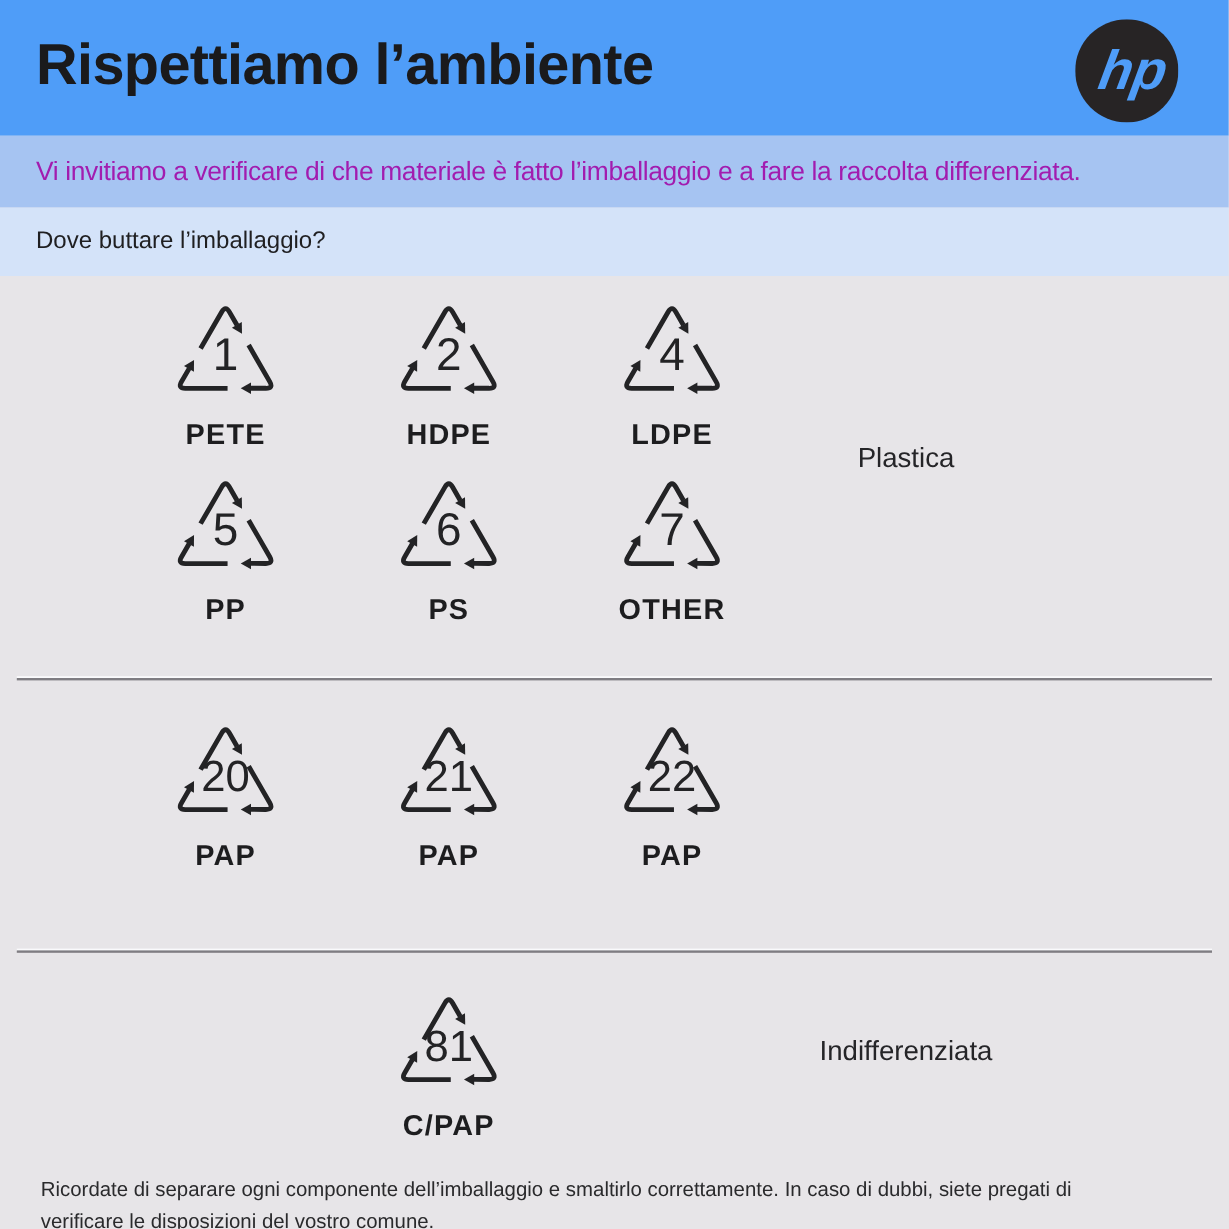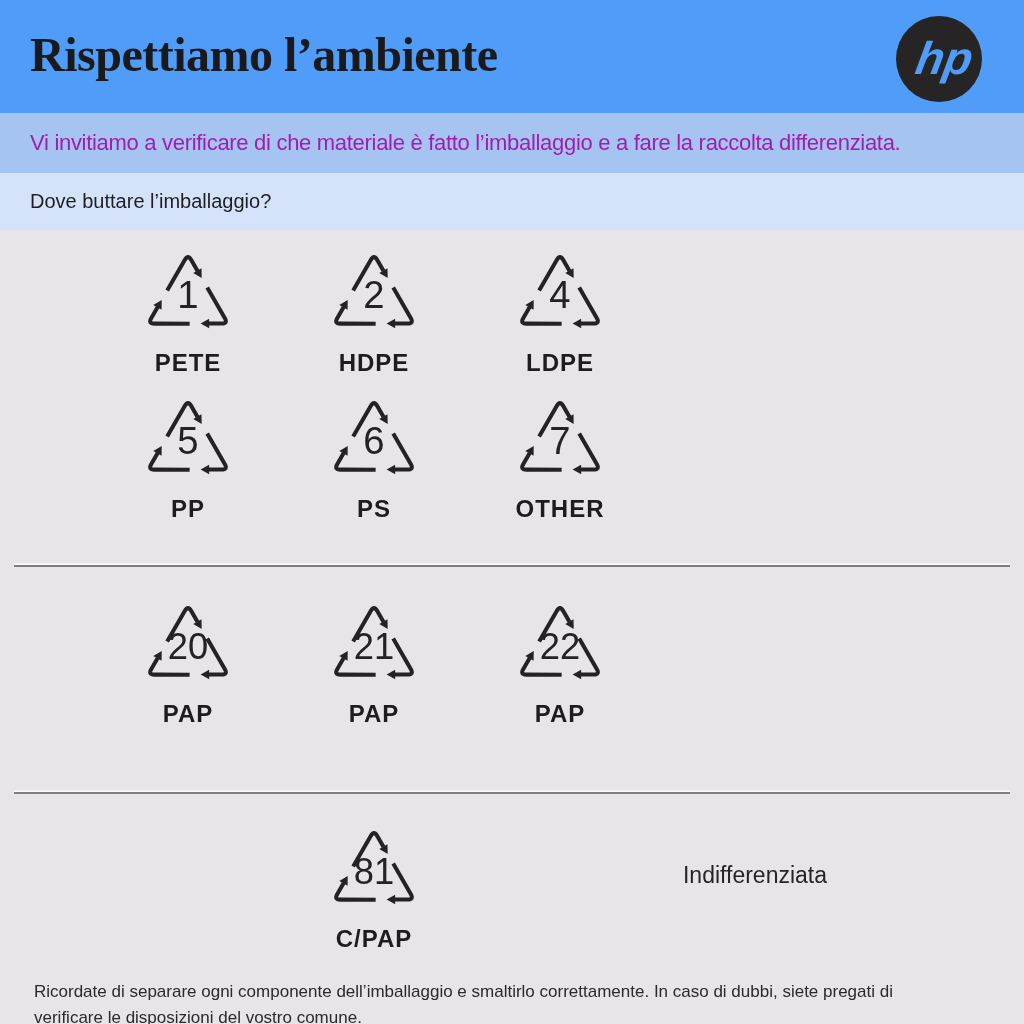--- a/index.html
+++ b/index.html
@@ -3,21 +3,21 @@
 <meta charset="utf-8">
 <style>
   :root{
     --header-bg:#4f9df8; --banner-bg:#a6c4f2; --question-bg:#d4e3f9;
     --main-bg:#e7e5e8; --ink:#232325; --logo-bg:#272425;
   }
   *{margin:0;padding:0;box-sizing:border-box;}
   html,body{width:1024px;height:1024px;overflow:hidden;}
   body{font-family:"Liberation Sans","DejaVu Sans",sans-serif;color:var(--ink);background:var(--main-bg);}
   .header{height:113px;background:var(--header-bg);display:flex;align-items:center;position:relative;}
-  .header h1{font-size:48px;font-weight:600;letter-spacing:-0.5px;color:#1a1a1c;padding-left:30px;padding-bottom:4px;font-family:Liberation Serif, serif;}
+  .header h1{font-size:48px;font-weight:600;letter-spacing:-0.5px;color:#1a1a1c;padding-left:30px;padding-bottom:4px;}
   .logo{position:absolute;top:16px;right:42px;width:86px;height:86px;}
   .banner{height:60px;background:var(--banner-bg);display:flex;align-items:center;}
   .banner div{font-size:22px;font-weight:500;letter-spacing:-0.3px;padding-left:30px;color:#a21caf;}
   .question{height:57px;background:var(--question-bg);display:flex;align-items:center;}
   .question div{font-size:20px;font-weight:500;padding-left:30px;color:#1f1f21;}
   .main{background:var(--main-bg);height:794px;}
   .section{position:relative;}
   .section .grid{display:flex;flex-wrap:wrap;column-gap:46px;row-gap:15px;width:512px;margin-left:118px;}
   .section.sec2 .grid{margin-left:304px;}
   .sec0{padding-top:16px;}
@@ -162,20 +162,21 @@
             </g>
             <g transform="rotate(240 50 57)">
               <path d="M28.2 46.4 L46.6 14.6 Q50 8.6 53.4 14.7 L60 26.2" fill="none" stroke="#232325" stroke-width="4.2" stroke-linejoin="round"></path>
               <polygon points="64.3,33.5 55.5,28.3 64.1,23.3" fill="#232325" stroke="none"></polygon>
             </g>
             <text x="50" y="65" text-anchor="middle" font-size="40" font-weight="500" fill="#232325" font-family="Liberation Sans, sans-serif">7</text>
           </svg>
           <div class="material">OTHER</div>
         </div>
       </div>
+    <div class="cat-label">Plastica</div>
   </div>
 
   <div class="divider d1"></div>
 
   <div class="section sec1">
     <div class="grid">
         <div class="sym">
           <svg viewBox="0 0 100 92" width="96" height="88">
             <g transform="rotate(0 50 57)">
               <path d="M28.2 46.4 L46.6 14.6 Q50 8.6 53.4 14.7 L60 26.2" fill="none" stroke="#232325" stroke-width="4.2" stroke-linejoin="round"></path>

